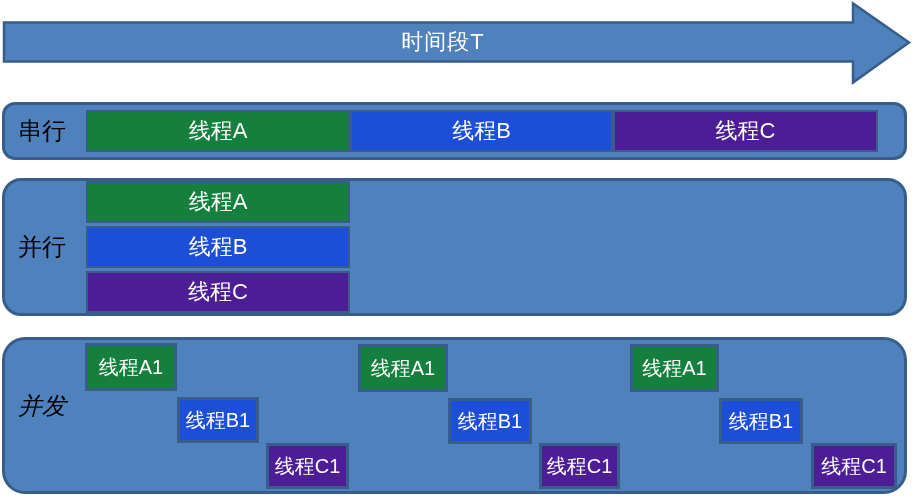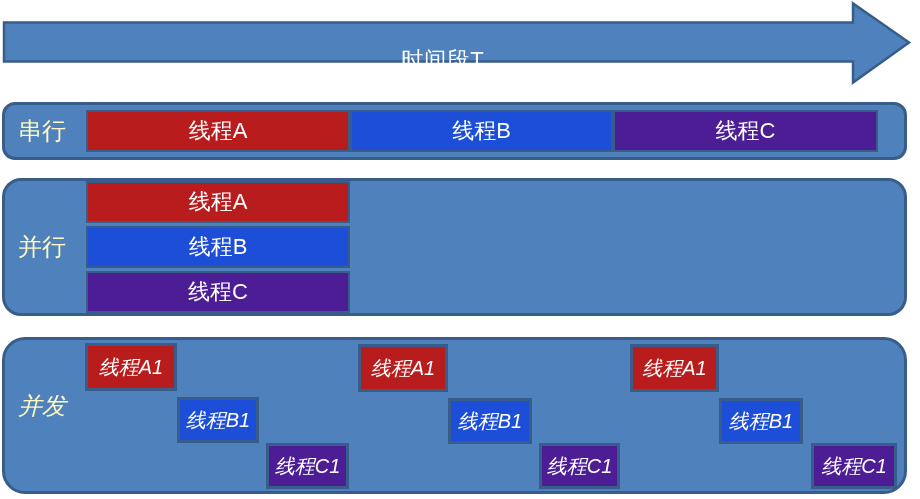--- a/index.html
+++ b/index.html
@@ -4,53 +4,53 @@
 <style>
   * { margin:0; padding:0; box-sizing:border-box; }
   html,body { width:920px; height:499px; background:#ffffff; overflow:hidden;
               font-family:"Liberation Sans","DejaVu Sans",sans-serif; }
   .stage { position:relative; width:920px; height:499px; }
 
   
   .arrow-svg { position:absolute; left:0; top:0; }
   .arrow-label { position:absolute; left:0; top:22px; width:886px; height:40px;
                  display:flex; align-items:center; justify-content:center;
-                 color:#ffffff; font-size:22px; letter-spacing:1px;margin-top:18px; }
+                 color:#ffffff; font-size:22px; letter-spacing:1px; }
 
   
   .panel { position:absolute; background:#4F81BD; border:3px solid #385D8A; }
   .panel.serial     { left:2px; top:102px; width:905px; height:58px;  border-radius:13px; }
   .panel.parallel   { left:2px; top:178px; width:905px; height:138px; border-radius:19px; }
   .panel.concurrent { left:2px; top:337px; width:905px; height:157px; border-radius:23px; }
 
-  .row-label { position:absolute; left:13px; color:#fef9c3; font-size:24px; white-space:nowrap;text-align:right; }
+  .row-label { position:absolute; left:13px; color:#000000; font-size:24px; white-space:nowrap;text-align:right; }
   .v-center  { top:50%; transform:translateY(-50%); }
   .conc-label{ top:50px;font-style:italic; }
 
   
   .blk { position:absolute; border:2px solid #385D8A; color:#ffffff;
          display:flex; align-items:center; justify-content:center; white-space:nowrap; }
-  .bg-a { background:#b91c1c; }
+  .bg-a { background:#15803d; }
   .bg-b { background:#1d4ed8; }
   .bg-c { background:#4c1d95; }
 
   
   .s-blk { top:5px; height:42px; font-size:22px; }
   .s-a { left:81px;  width:264px; }
   .s-b { left:345px; width:263px; }
   .s-c { left:608px; width:265px; }
 
   
   .p-blk { left:81px; width:264px; height:42px; font-size:22px; }
   .p-a { top:0px; }
   .p-b { top:45px; }
   .p-c { top:90px; }
 
   
-  .c-blk { border-width:3px; font-size:20px;font-style:italic; }
+  .c-blk { border-width:3px; font-size:20px; }
   .c1-a { left:80px;  top:3px;   width:92px; height:48px; }
   .c1-b { left:172px; top:57px;  width:82px; height:46px; }
   .c1-c { left:261px; top:103px; width:83px; height:46px; }
   .c2-a { left:353px; top:4px;   width:90px; height:48px; }
   .c2-b { left:443px; top:58px;  width:84px; height:46px; }
   .c2-c { left:534px; top:103px; width:81px; height:46px; }
   .c3-a { left:625px; top:4px;   width:89px; height:48px; }
   .c3-b { left:714px; top:58px;  width:84px; height:46px; }
   .c3-c { left:806px; top:103px; width:86px; height:46px; }
 </style>

